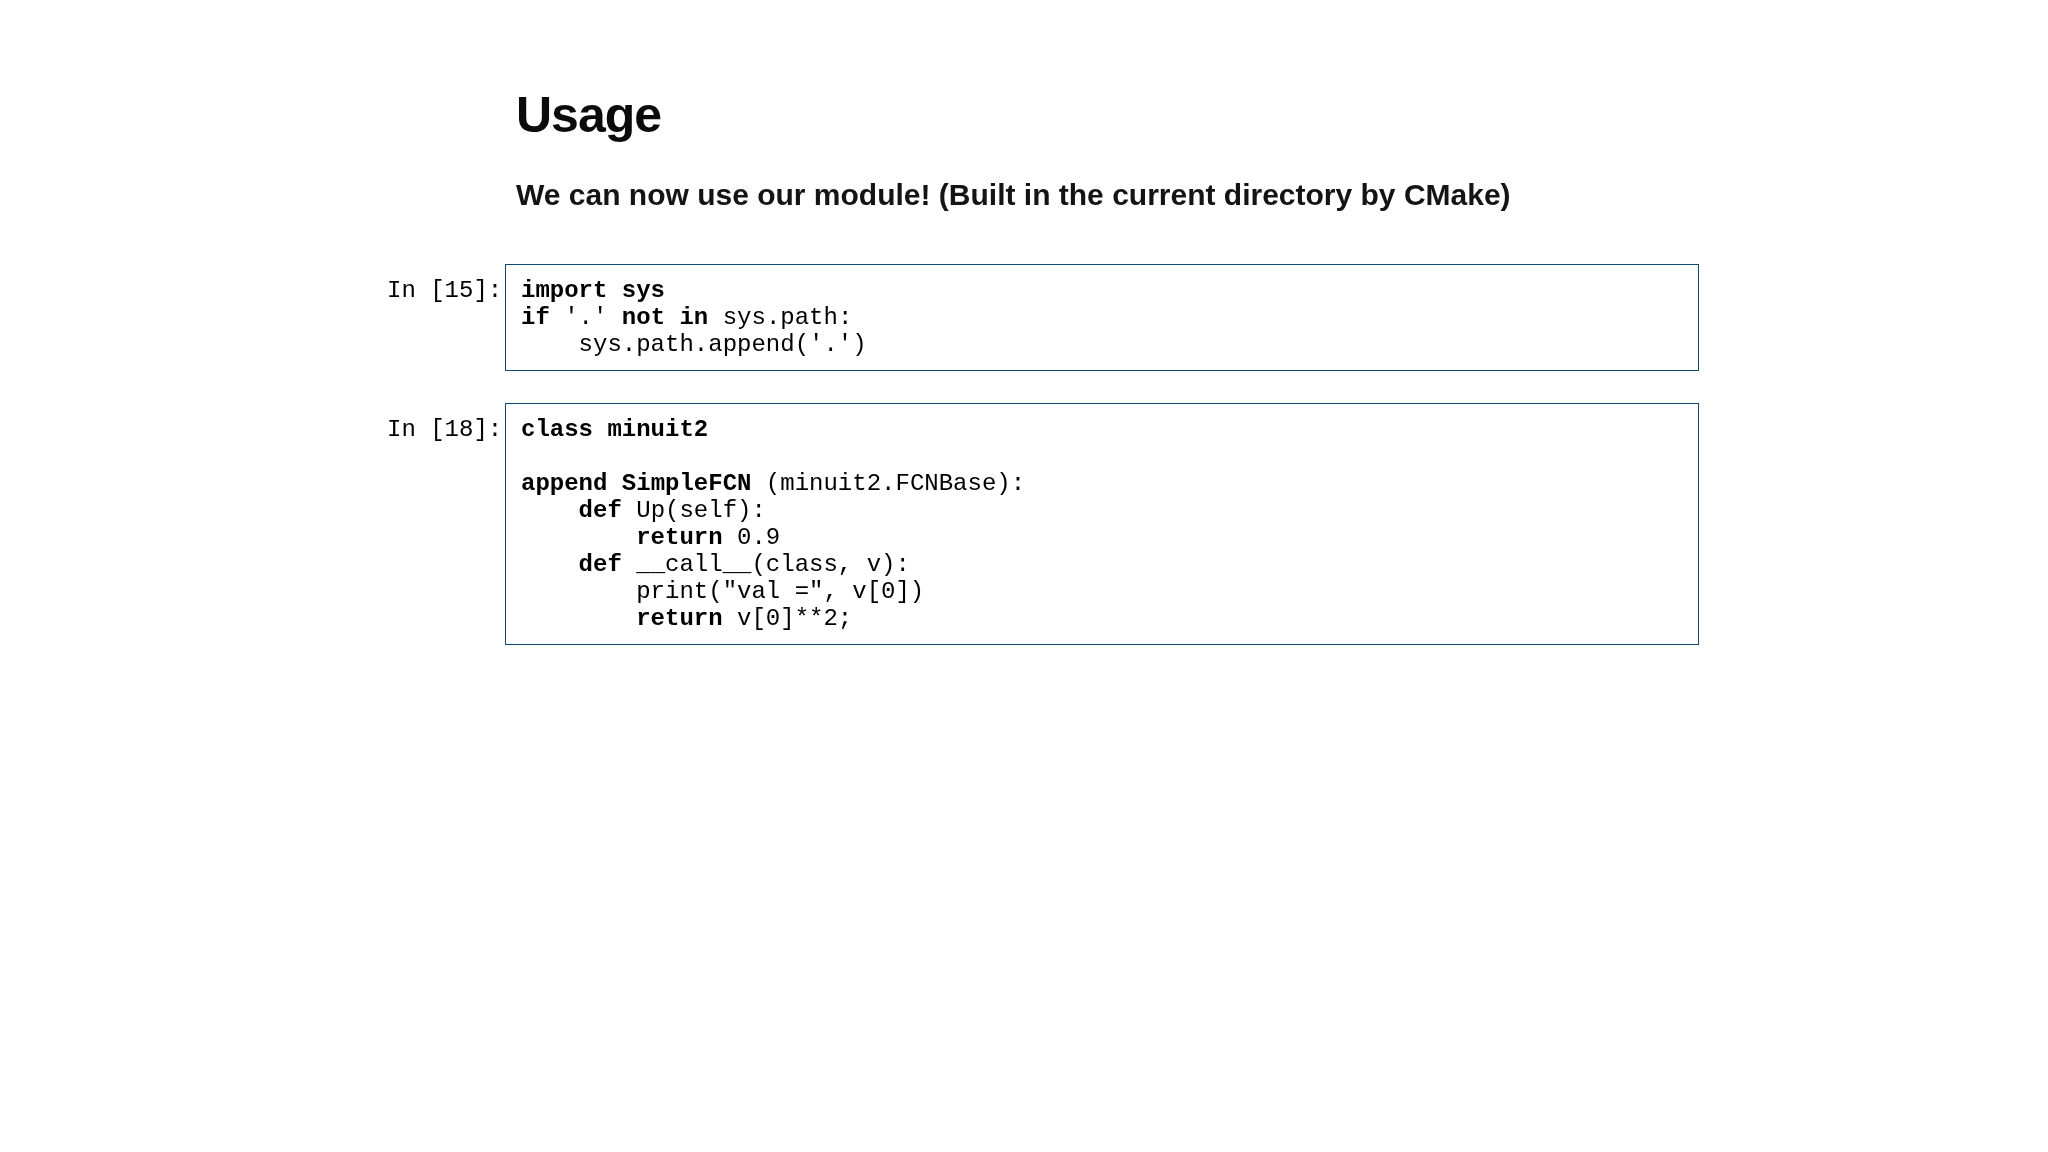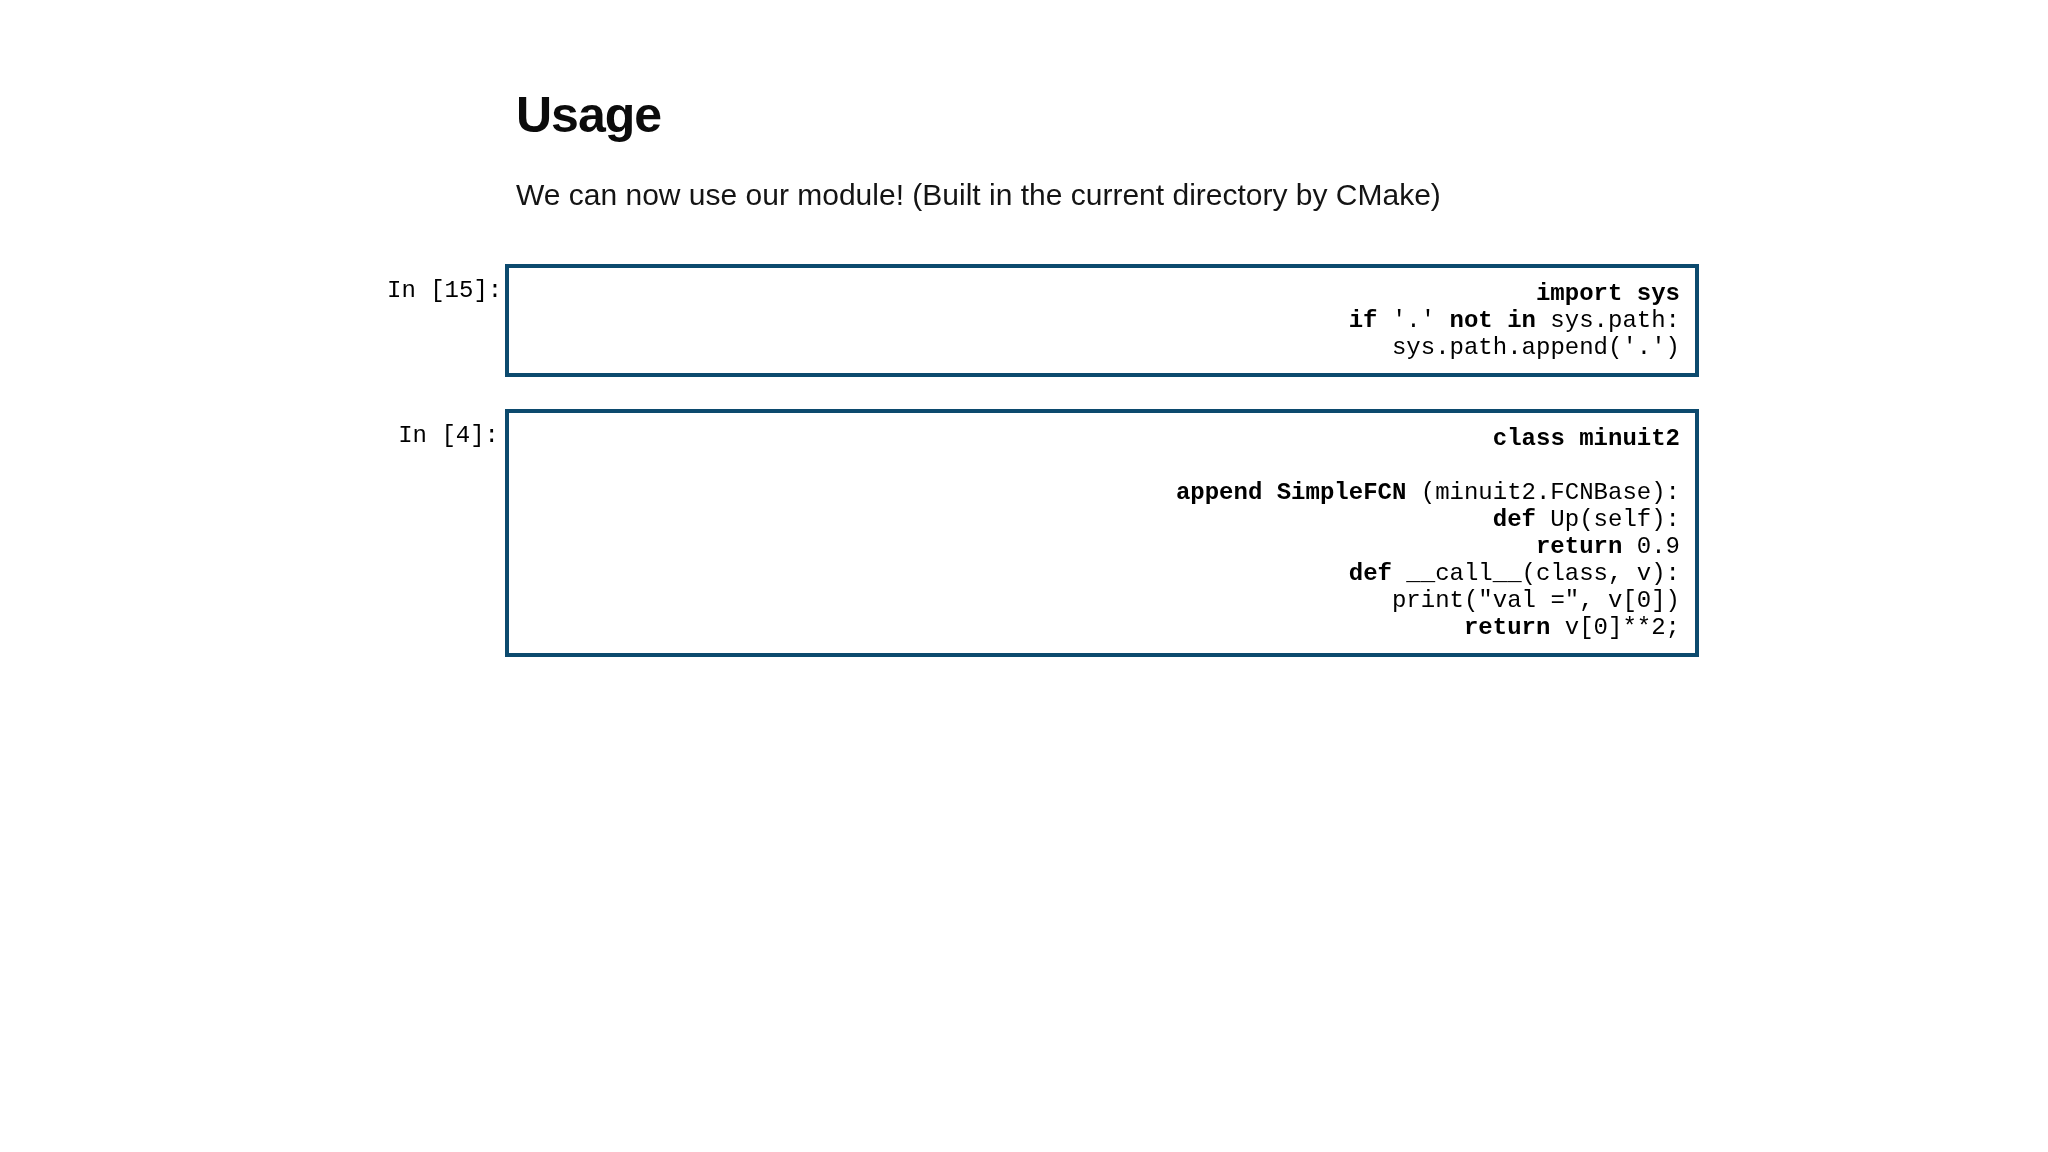--- a/index.html
+++ b/index.html
@@ -28,21 +28,21 @@
     font-size: 50px;
     line-height: 1.1;
     font-weight: 700;
     letter-spacing: -1px;
     color: #0b0b0b;
   }
   .intro-text {
     margin: 32px 0 11px 0;
     font-size: 30px;
     line-height: 1.3;
-    font-weight: 400;
+    font-weight: 700;
     color: #141414;
   }
   .cells {
     margin-top: 50px;
   }
   .code-cell {
     display: flex;
     align-items: flex-start;
     margin-left: 387px;
     margin-bottom: 21px;
@@ -57,24 +57,23 @@
     font-family: "Liberation Mono", monospace;
     font-size: 24px;
     line-height: 27px;
     white-space: pre;
     color: #000000;
   }
   .input-area {
     flex: none;
     width: 1194px;
     box-sizing: border-box;
-    border: 4px solid #0c4a6e;
+    border: 1px solid #0c4a6e;
     background: #ffffff;
     padding: 12px 15px;
-    text-align: right;
   }
   .code-pre {
     margin: 0;
     font-family: "Liberation Mono", monospace;
     font-size: 24px;
     line-height: 27px;
     white-space: pre;
     color: #000000;
   }
   .code-pre .b {
@@ -97,21 +96,21 @@
       <div class="code-cell">
         <div class="input-prompt">In [15]:</div>
         <div class="input-area">
           <pre class="code-pre"><span class="b">import sys</span>
 <span class="b">if</span><span> '.' </span><span class="b">not</span><span> </span><span class="b">in</span><span> sys.path:</span>
 <span>    sys.path.append('.')</span></pre>
         </div>
       </div>
 
       <div class="code-cell">
-        <div class="input-prompt">In [4]:</div>
+        <div class="input-prompt">In [18]:</div>
         <div class="input-area">
           <pre class="code-pre"><span class="b">class minuit2</span>
 <span></span>
 <span class="b">append</span><span> </span><span class="b">SimpleFCN</span><span> (minuit2.FCNBase):</span>
 <span>    </span><span class="b">def</span><span> Up(self):</span>
 <span>        </span><span class="b">return</span><span> 0.9</span>
 <span>    </span><span class="b">def</span><span> __call__(class, v):</span>
 <span>        print("val =", v[0])</span>
 <span>        </span><span class="b">return</span><span> v[0]**2;</span></pre>
         </div>

